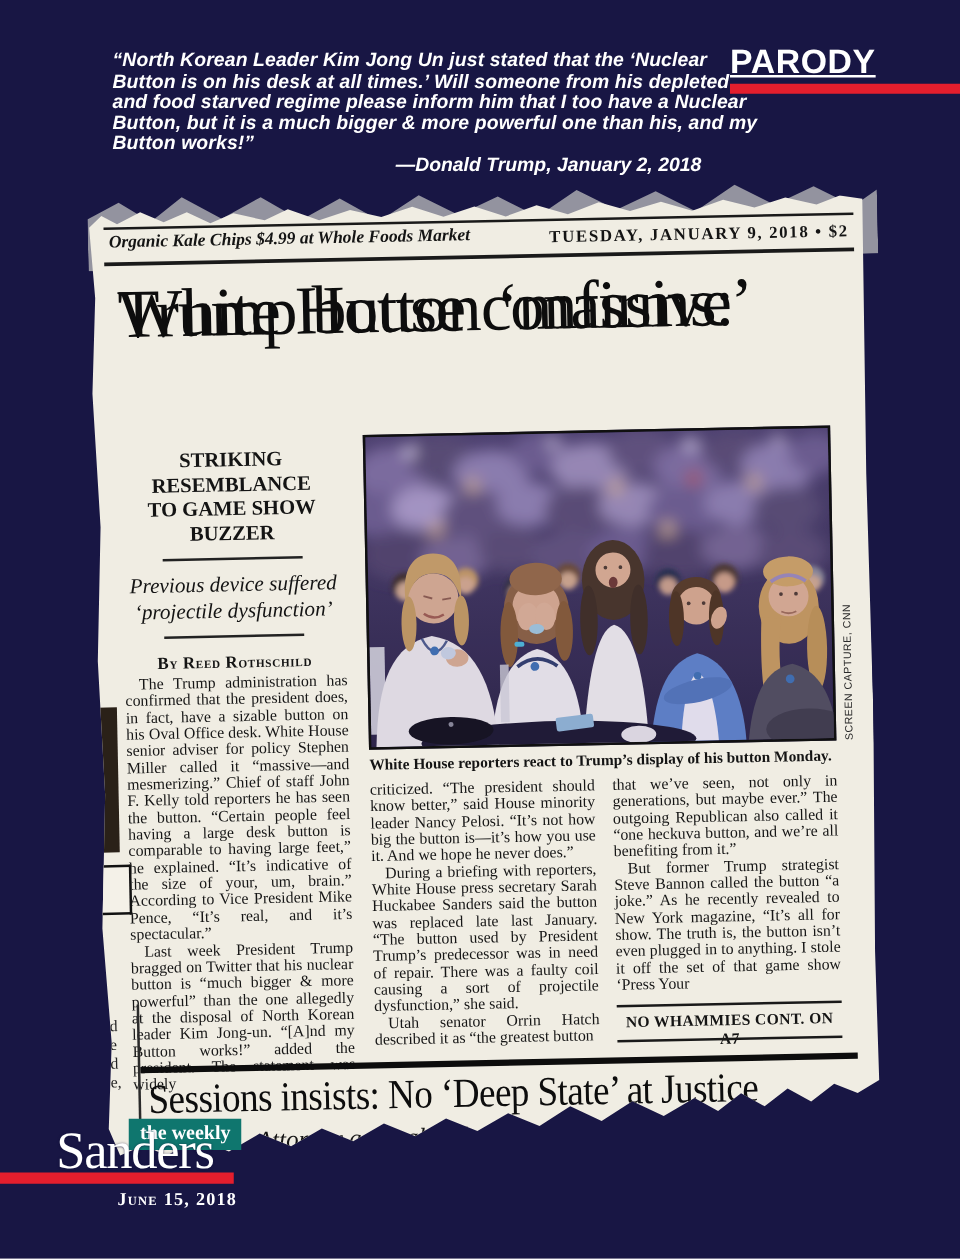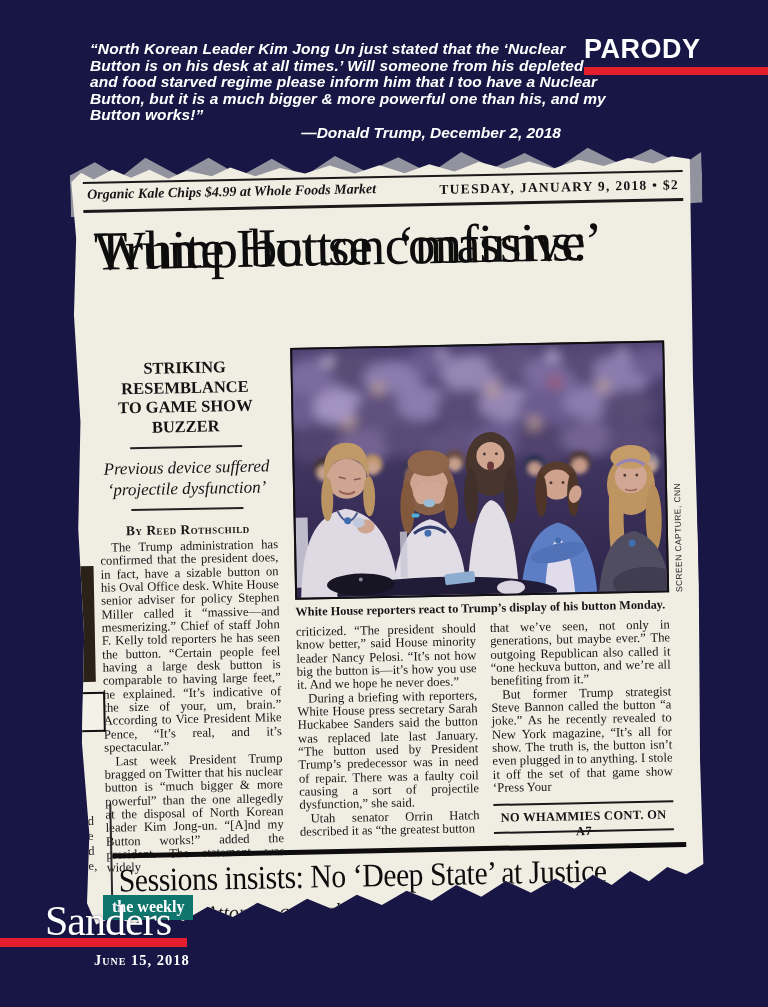--- a/index.html
+++ b/index.html
@@ -5,21 +5,21 @@
   html,body{margin:0;padding:0;}
   .page{position:relative;width:768px;height:1007px;background:#181644;overflow:hidden;
         font-family:"Liberation Serif","DejaVu Serif",serif;}
   
   .tweet{position:absolute;left:48px;top:41px;width:535px;color:#ffffff;
          font:bold italic 15.5px/16.6px "Liberation Sans","DejaVu Sans",sans-serif;
          white-space:pre-line;letter-spacing:0.1px;margin-left:42px;}
   .tweet-attrib{position:absolute;left:48px;top:124px;width:513px;text-align:right;color:#ffffff;
          font:bold italic 15.5px "Liberation Sans","DejaVu Sans",sans-serif;}
   .parody{position:absolute;left:584px;top:34px;color:#ffffff;
-          font:bold 27px/30px "Liberation Sans","DejaVu Sans",sans-serif;letter-spacing:0.5px;}
+          font:bold 27px/30px "Liberation Sans","DejaVu Sans",sans-serif;letter-spacing:0.5px;text-decoration:underline;}
   .parody-bar{position:absolute;left:584px;top:67px;width:184px;height:8px;background:#e41e2d;}
   
   .torn-backing{position:absolute;left:70px;top:146px;width:632px;height:64px;background:#93939f;
     transform:rotate(-1.3deg);z-index:1;
     clip-path:polygon(0% 35%,4% 15%,8% 40%,12% 10%,17% 38%,22% 12%,27% 42%,32% 16%,37% 45%,42% 14%,47% 40%,52% 18%,57% 44%,62% 12%,67% 38%,72% 16%,77% 42%,82% 10%,87% 36%,92% 14%,97% 40%,100% 20%,100% 100%,0% 100%);}
   .paper{position:absolute;left:76px;top:156px;width:622px;height:764px;background:#f0ede3;
     transform:rotate(-1.15deg);z-index:2;color:#141414;
     clip-path:polygon(0.4% 2.6%,2% 1.4%,4% 2.3%,7% 1.1%,10% 2.2%,13% 1.2%,16% 2.4%,19% 1.4%,23% 2.2%,26% 1.1%,30% 2.3%,34% 1.3%,38% 2.1%,42% 1.1%,46% 2.2%,50% 1.2%,54% 2.3%,58% 1.2%,62% 2.2%,66% 1%,70% 2%,74% 1.1%,78% 2.1%,82% 1%,86% 1.9%,90% 0.9%,94% 1.7%,97% 0.8%,99.9% 1.2%,99.7% 30%,100% 55%,99.6% 80%,99.8% 93.5%,97% 94.8%,94% 93.8%,91% 95.6%,88% 94.2%,85% 96%,82% 94.6%,79% 96.4%,76% 95%,72% 96.8%,68% 95.2%,64% 97.2%,60% 95.6%,56% 97.6%,52% 96.2%,48% 98%,44% 96.6%,40% 98.4%,36% 97%,32% 98.8%,28% 97.4%,24% 99.2%,20% 97.8%,16% 99.6%,12% 98.2%,8% 99.9%,5% 98.8%,2% 99.8%,0.6% 97%,1.2% 88%,0.3% 76%,1% 62%,0.4% 48%,1.1% 34%,0.4% 20%,1% 10%);}
   .paper *{position:absolute;}
   .rule{background:#1a1a1a;}
@@ -78,21 +78,21 @@
 </head>
 <body>
 
 <div class="page">
 
   <div class="tweet">“North Korean Leader Kim Jong Un just stated that the ‘Nuclear
 Button is on his desk at all times.’ Will someone from his depleted
 and food starved regime please inform him that I too have a Nuclear
 Button, but it is a much bigger &amp; more powerful one than his, and my
 Button works!”</div>
-  <div class="tweet-attrib">—Donald Trump, December 2, 2018</div>
+  <div class="tweet-attrib">—Donald Trump, January 2, 2018</div>
   <div class="parody">PARODY</div>
   <div class="parody-bar"></div>
 
   <div class="torn-backing"></div>
 
   <div class="paper">
     <div class="rule m-rule1"></div>
     <div class="ear">Organic Kale Chips $4.99 at Whole Foods Market</div>
     <div class="dateline">TUESDAY, JANUARY 9, 2018  •  $2</div>
     <div class="rule m-rule2"></div>

